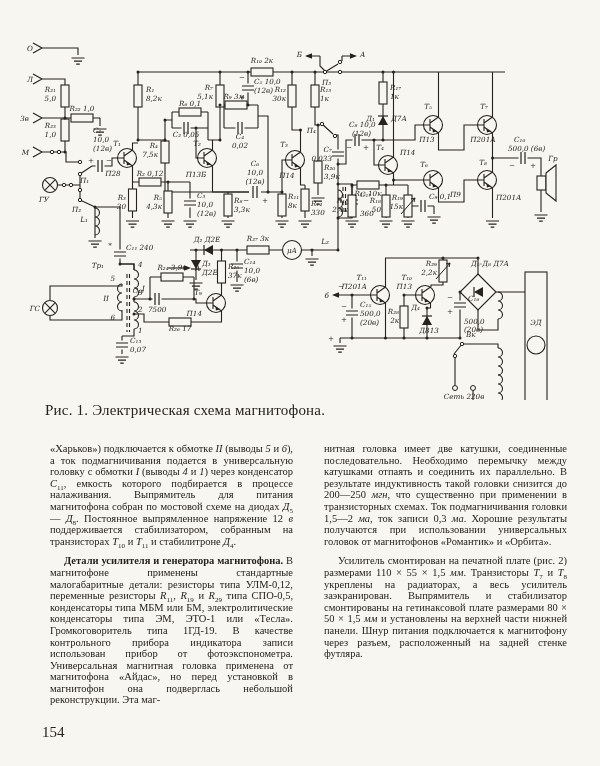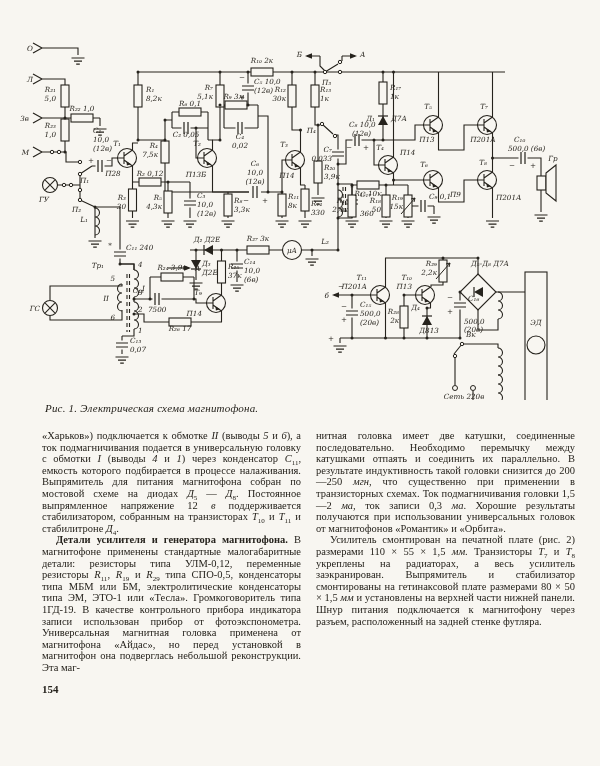--- a/index.html
+++ b/index.html
@@ -6,27 +6,27 @@
   .page{width:600px;height:766px;background:#f8f6f1;color:#26231d;overflow:hidden;
         font-family:"Liberation Serif","DejaVu Serif",serif;position:relative;}
   figure{margin:0;padding:0;}
   svg{display:block;}
   .wire{stroke:#26231d;stroke-width:1.1;fill:none;}
   .wire2{stroke:#26231d;stroke-width:1.1;fill:none;stroke-dasharray:4 3;}
   .dots{stroke:#26231d;stroke-width:3;stroke-linecap:round;fill:none;}
   .ink{fill:#26231d;}
   .paperfill{fill:#f8f6f1;}
   #sch-labels text{font-family:"DejaVu Serif",serif;font-style:italic;font-size:7.2px;fill:#26231d;}
-  figcaption{font-size:11px;padding:2px 0 0 45px;letter-spacing:.2px;font-style:italic;}
+  figcaption{font-size:15px;padding:2px 0 0 45px;letter-spacing:.2px;}
   .columns{display:flex;gap:15px;padding:16px 25px 0 42px;}
   .col{width:259px;font-size:10.5px;line-height:11.6px;text-align:justify;}
-  .col p{margin:0;}
+  .col p{margin:8px;}
   .col p.ind{text-indent:14px;}
   .col sub{font-size:7px;line-height:0;}
-  .pagenum{font-weight:bold;font-size:11px;padding:10px 0 0 42px;}
+  .pagenum{font-weight:normal;font-size:15px;padding:10px 0 0 42px;}
 </style>
 </head>
 <body>
 
 <div class="page">
 <figure>
 <svg width="600" height="400" viewBox="0 0 600 400">
   <defs>
     <g id="rv">
             <rect class="body" x="-4" y="-11" width="8" height="22" fill="#f8f6f1" stroke="#26231d" stroke-width="1.1"></rect>

